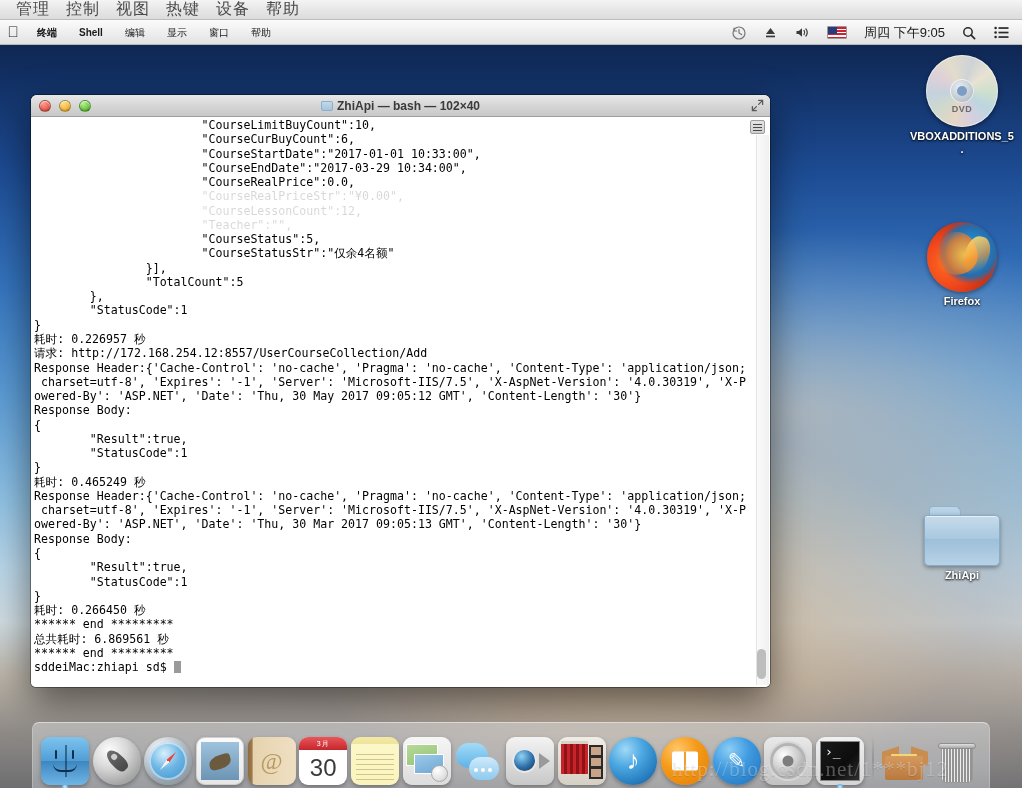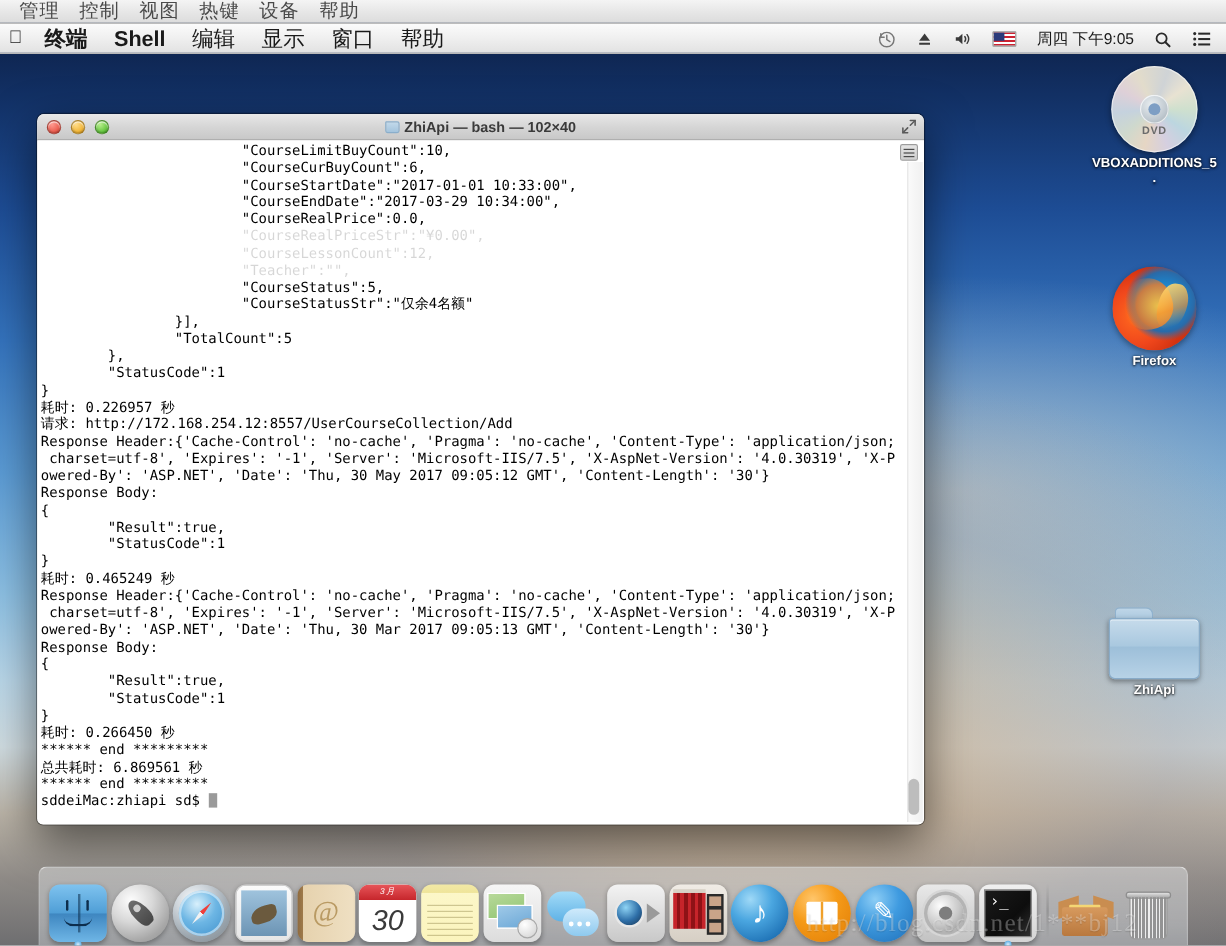--- a/index.html
+++ b/index.html
@@ -45,21 +45,21 @@
     position: absolute; left: 0; top: 20px; width: 1022px; height: 25px;
     background: linear-gradient(to bottom, #fbfbfb 0%, #efefef 50%, #e2e2e2 100%);
     border-bottom: 1px solid #b8b8b8;
     display: flex; align-items: center;
   }
   .apple-logo {
     width: 26px; text-align: center; font-size: 15px; color: #222;
     line-height: 1; padding-bottom: 2px;
   }
   .mac-menu-item {
-    font-size: 18px; color: #1a1a1a; padding: 0 11px;
+    font-size: 10px; color: #1a1a1a; padding: 0 11px;
     line-height: 25px; white-space: nowrap;
   }
   .mac-menu-item.bold { font-weight: bold; }
   .menubar-right {
     position: absolute; right: 4px; top: 0; height: 25px;
     display: flex; align-items: center; gap: 0px;
   }
   .mb-icon {
     padding: 0 9px; font-size: 13px; color: #3a3a3a; line-height: 25px;
     display: flex; align-items: center; justify-content: center;
@@ -278,21 +278,21 @@
   .i-safari .dial { position:absolute; left:5px; top:5px; right:5px; bottom:5px; border-radius:50%; background: radial-gradient(circle at 40% 30%, #d8f0fc 0%, #6db6e4 45%, #3d8fcb 100%); box-shadow: inset 0 0 0 2px rgba(255,255,255,0.5); }
   .i-safari .needle { position:absolute; left:50%; top:50%; width:4px; height:24px; margin:-12px 0 0 -2px; transform:rotate(42deg); background:linear-gradient(to bottom, #ef3f3a 0%, #ef3f3a 50%, #f2f2f2 50%, #f2f2f2 100%); clip-path: polygon(50% 0, 100% 50%, 50% 100%, 0 50%); }
 
   .i-mail { background: linear-gradient(to bottom, #fbfbfb, #e6e6e6); border:1px solid #cfcfcf; }
   .i-mail .stamp { position:absolute; left:4px; top:4px; right:4px; bottom:4px; background: linear-gradient(to bottom, #9fc3dd, #6c94b4); }
   .i-mail .bird { position:absolute; left:50%; top:52%; transform:translate(-50%,-50%) rotate(-14deg); width:22px; height:14px; background:#6b5a3e; border-radius:60% 20% 55% 25%; }
 
   .i-contacts { background: linear-gradient(to right, #8f6b3f 0%, #9e7a4b 9%, #e6d2ae 10%, #efe0c3 100%); }
   .i-contacts .at { position:absolute; left:0; right:0; top:50%; transform:translateY(-50%); text-align:center; font-size:24px; color:#b99a63; font-family:"Liberation Serif", serif; }
 
-  .i-cal { background: #fff; overflow:hidden;font-style:italic; }
+  .i-cal { background: #fff; overflow:hidden; }
   .i-cal .top { height:13px; background:linear-gradient(to bottom, #e8565a, #c6262c); color:#fff; font-size:7px; text-align:center; line-height:13px; letter-spacing:1px; }
   .i-cal .day { height:35px; line-height:35px; text-align:center; font-size:24px; color:#3a3a3a; font-weight:300; }
 
   .i-notes { background: linear-gradient(to bottom, #f2e9a6 0%, #efe49a 14%, #fcf7c8 15%, #fbf4bd 100%); }
   .i-notes .lines { position:absolute; left:5px; right:5px; top:17px; }
   .i-notes .lines i { display:block; height:1px; background:rgba(150,140,80,0.45); margin-bottom:4px; }
 
   .i-maps { background: linear-gradient(to bottom, #f6f6f6, #dcdcdc); overflow:hidden; }
   .i-maps .g { position:absolute; left:3px; top:7px; width:32px; height:22px; background:linear-gradient(160deg, #b8d99a, #8fc471); border:1px solid #fff; }
   .i-maps .b { position:absolute; left:11px; top:17px; width:30px; height:20px; background:linear-gradient(160deg, #9fc9e8, #6ba7d6); border:1px solid #fff; }

